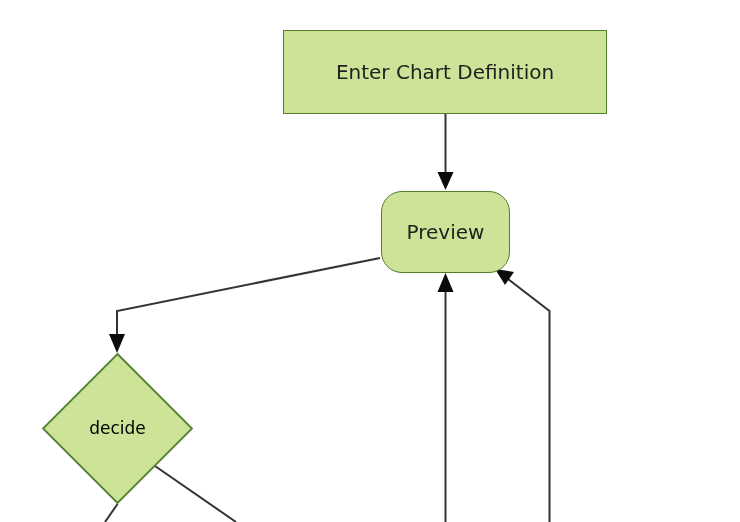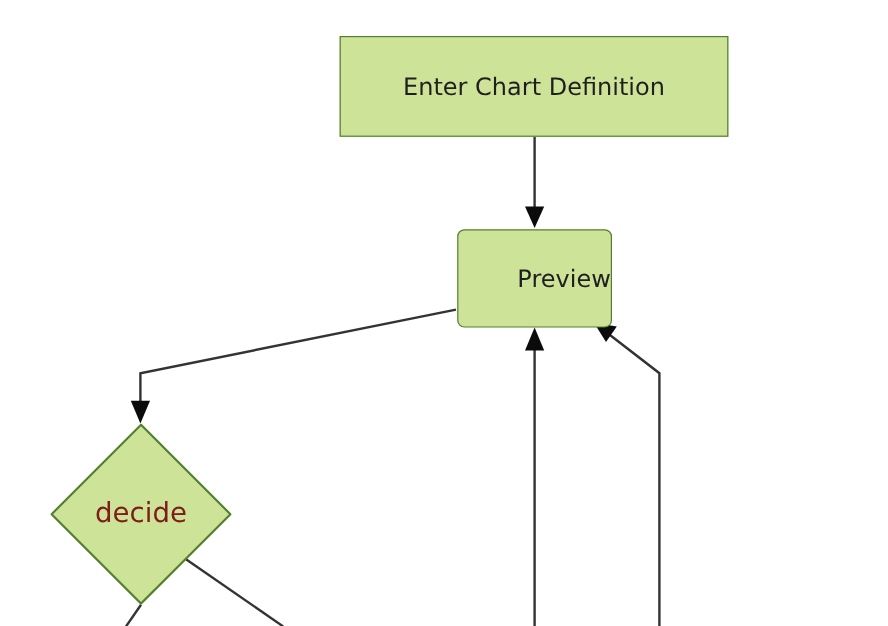--- a/index.html
+++ b/index.html
@@ -32,41 +32,40 @@
     border: 1.6px solid #52802f;
     color: #1f1f1f;
     font-size: 20px;
     line-height: 1;
     white-space: nowrap;
   }
   .node-rect {
     border-radius: 0;
   }
   .node-round {
-    border-radius: 6px;
-    justify-content: flex-end;
+    border-radius: 21px;
   }
   .node-diamond-wrap {
     position: absolute;
     display: flex;
     align-items: center;
     justify-content: center;
   }
   .node-diamond-shape {
     position: absolute;
     left: 0;
     top: 0;
     width: 100%;
     height: 100%;
   }
   .node-diamond-label {
     position: relative;
     z-index: 2;
-    color: #7f1d1d;
-    font-size: 23px;
+    color: #000000;
+    font-size: 17px;
     line-height: 1;
     white-space: nowrap;
   }
   .edge-path {
     fill: none;
     stroke: #333333;
     stroke-width: 2;
   }
   .arrow-head {
     fill: #0b0b0b;

